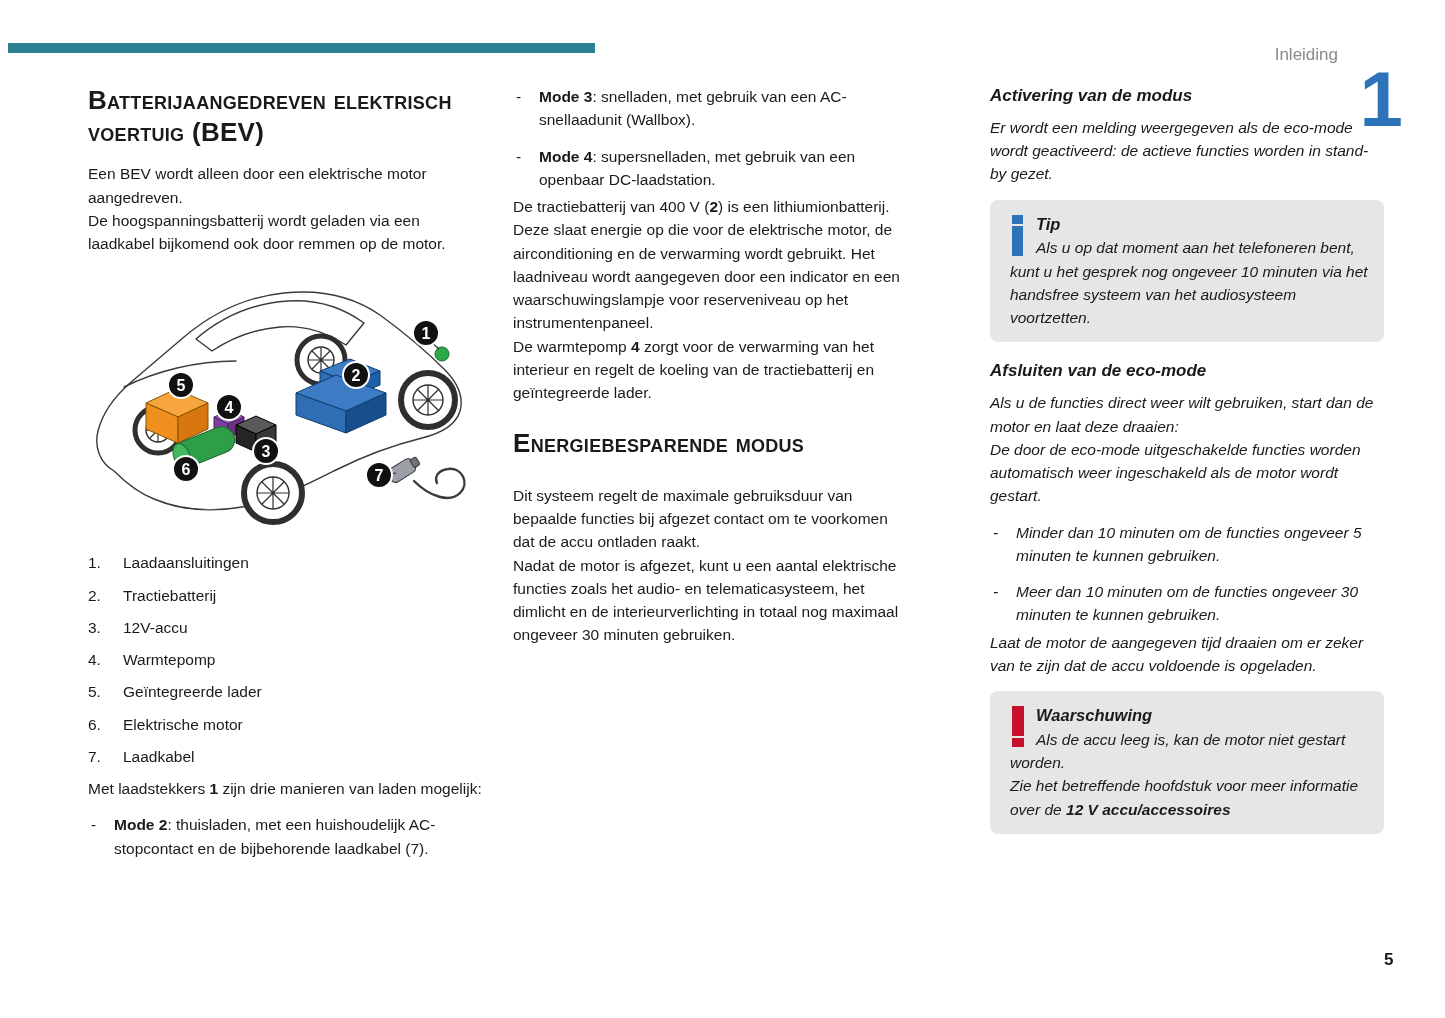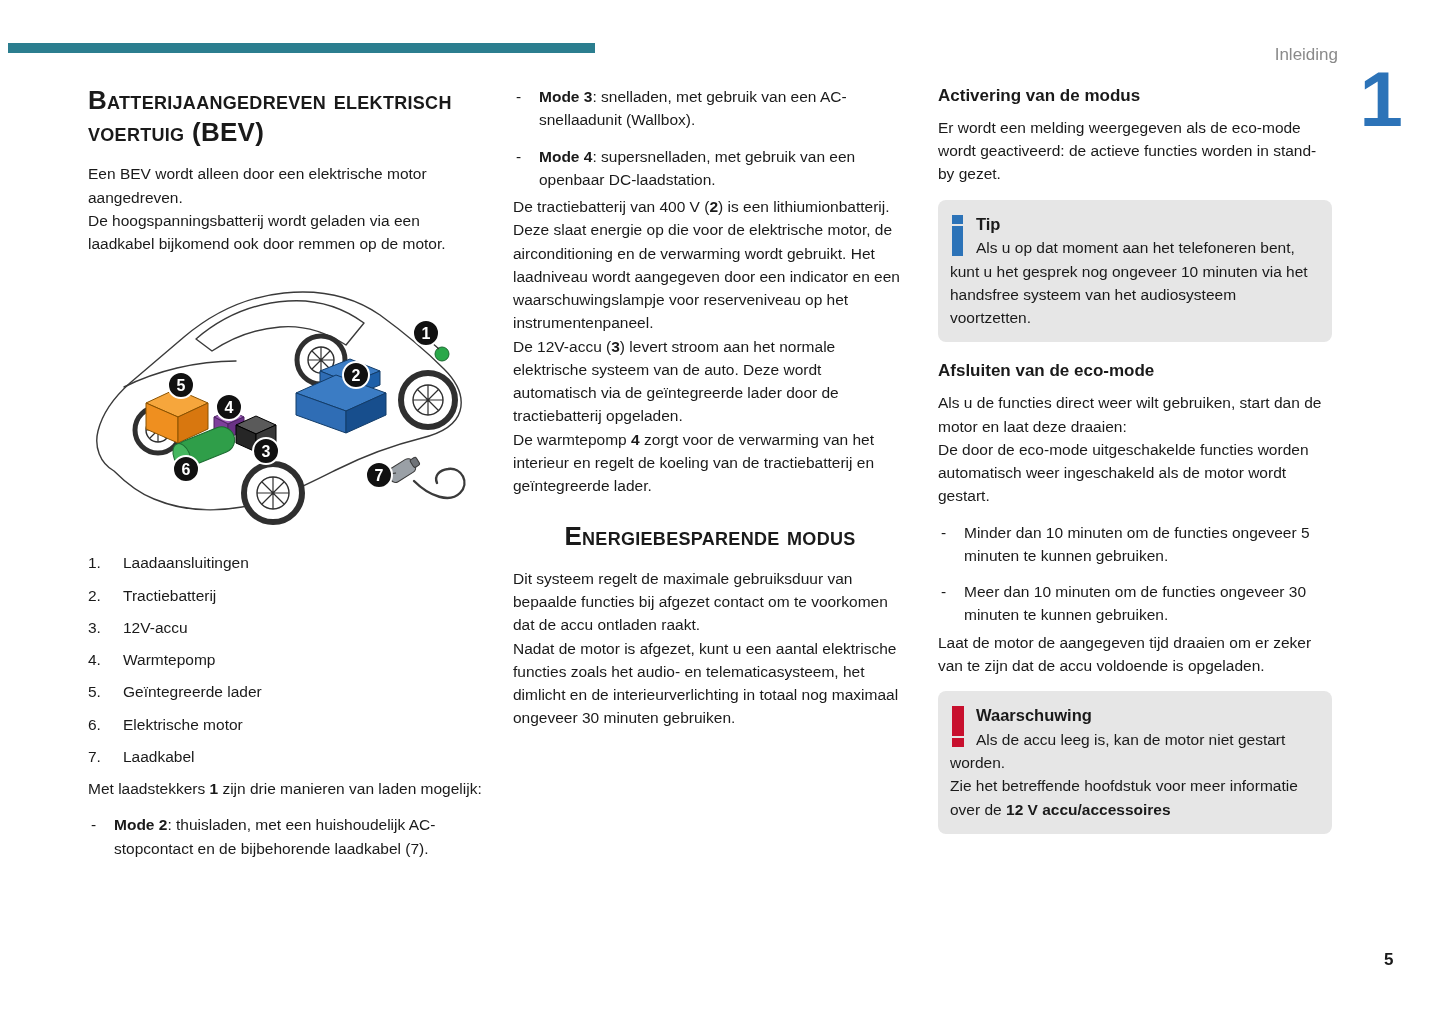--- a/index.html
+++ b/index.html
@@ -8,41 +8,41 @@
   .page { position: relative; width: 1445px; height: 1018px; background: #fff; overflow: hidden; }
 
   .teal-bar { position: absolute; left: 8px; top: 43px; width: 587px; height: 10px; background: #2b7e8f; }
   .header-label { position: absolute; top: 33px; right: 107px; font-size: 17px; color: #8a8a8a; margin-top: 12px; }
   .chapter-num { position: absolute; top: 60px; right: 42px; font-size: 78px; font-weight: bold; color: #2c73b8; line-height: 1; }
   .page-num { position: absolute; top: 950px; left: 1384px; font-size: 17px; font-weight: bold; }
 
   .col { position: absolute; top: 85px; font-size: 15.5px; line-height: 1.5; }
   .col1 { left: 88px;  width: 398px; }
   .col2 { left: 513px; width: 394px; }
-  .col3 { left: 938px; width: 394px; }
+  .col3 { left: 990px; width: 394px; font-style: italic; }
 
   p { margin: 0; }
   .sc-title { font-variant: small-caps; font-weight: bold; font-size: 26px; line-height: 1.22; letter-spacing: .3px; margin: 0 0 14px 0; }
-  .h2 { margin: 24px 0 14px 0; text-align: center; }
+  .h2 { margin: 24px 0 24px 0; }
   .subhead { font-size: 17px; font-weight: bold; margin: 0 0 8px 0; line-height: 1.35; }
 
   .diagram { margin: 20px 0 24px -4px; }
   .diagram svg { display: block; }
 
   .components { list-style: none; margin: 6px 0 0 0; padding: 0; }
   .components li { display: flex; margin-bottom: 9px; }
   .components .cnum { width: 35px; flex: none; }
 
   .dash-item { display: flex; margin-top: 13px; }
   .dash-item .dash { width: 26px; flex: none; padding-left: 3px; }
   .dash-item.mt0 { margin-top: 0; }
 
   .para-gap { margin-top: 4px; }
 
-  .note { background: #e6e6e6; border-radius: 8px; padding: 12px 14px 13px 12px; margin: 14px 0 18px 0; }
+  .note { background: #e6e6e6; border-radius: 8px; padding: 12px 14px 13px 20px; margin: 14px 0 18px 0; }
   .note::after { content: ""; display: block; clear: both; }
   .note-icon { float: left; width: 13px; margin: 3px 12px 2px 1px; display: flex; flex-direction: column; align-items: center; gap: 2px; }
   .note-icon .ni-dot { width: 11px; height: 9px; background: #2c73b8; }
   .note-icon .ni-bar { width: 11px; height: 30px; background: #2c73b8; }
   .note-icon.warn .ni-dot { background: #c8102e; order: 2; width: 12px; }
   .note-icon.warn .ni-bar { background: #c8102e; order: 1; width: 12px; }
   .note-title { font-size: 16.5px; }
 </style>
 </head>
 <body>
@@ -213,21 +213,20 @@
     <div class="dash-item mt0">
       <span class="dash">-</span>
       <div><b>Mode 3</b>: snelladen, met gebruik van een AC-snellaadunit (Wallbox).</div>
     </div>
     <div class="dash-item">
       <span class="dash">-</span>
       <div><b>Mode 4</b>: supersnelladen, met gebruik van een openbaar DC-laadstation.</div>
     </div>
 
     <p class="para-gap">De tractiebatterij van 400 V (<b>2</b>) is een lithiumionbatterij. Deze slaat energie op die voor de elektrische motor, de airconditioning en de verwarming wordt gebruikt. Het laadniveau wordt aangegeven door een indicator en een waarschuwingslampje voor reserveniveau op het instrumentenpaneel.</p>
-    <p>De 12V-accu (<b>3</b>) levert stroom aan het normale elektrische systeem van de auto. Deze wordt automatisch via de geïntegreerde lader door de tractiebatterij opgeladen.</p>
     <p>De warmtepomp <b>4</b> zorgt voor de verwarming van het interieur en regelt de koeling van de tractiebatterij en geïntegreerde lader.</p>
 
     <h2 class="sc-title h2">Energiebesparende modus</h2>
     <p>Dit systeem regelt de maximale gebruiksduur van bepaalde functies bij afgezet contact om te voorkomen dat de accu ontladen raakt.</p>
     <p>Nadat de motor is afgezet, kunt u een aantal elektrische functies zoals het audio- en telematicasysteem, het dimlicht en de interieurverlichting in totaal nog maximaal ongeveer 30 minuten gebruiken.</p>
   </div>
 
   <div class="col col3">
     <h3 class="subhead">Activering van de modus</h3>
     <p>Er wordt een melding weergegeven als de eco-mode wordt geactiveerd: de actieve functies worden in stand-by gezet.</p>

